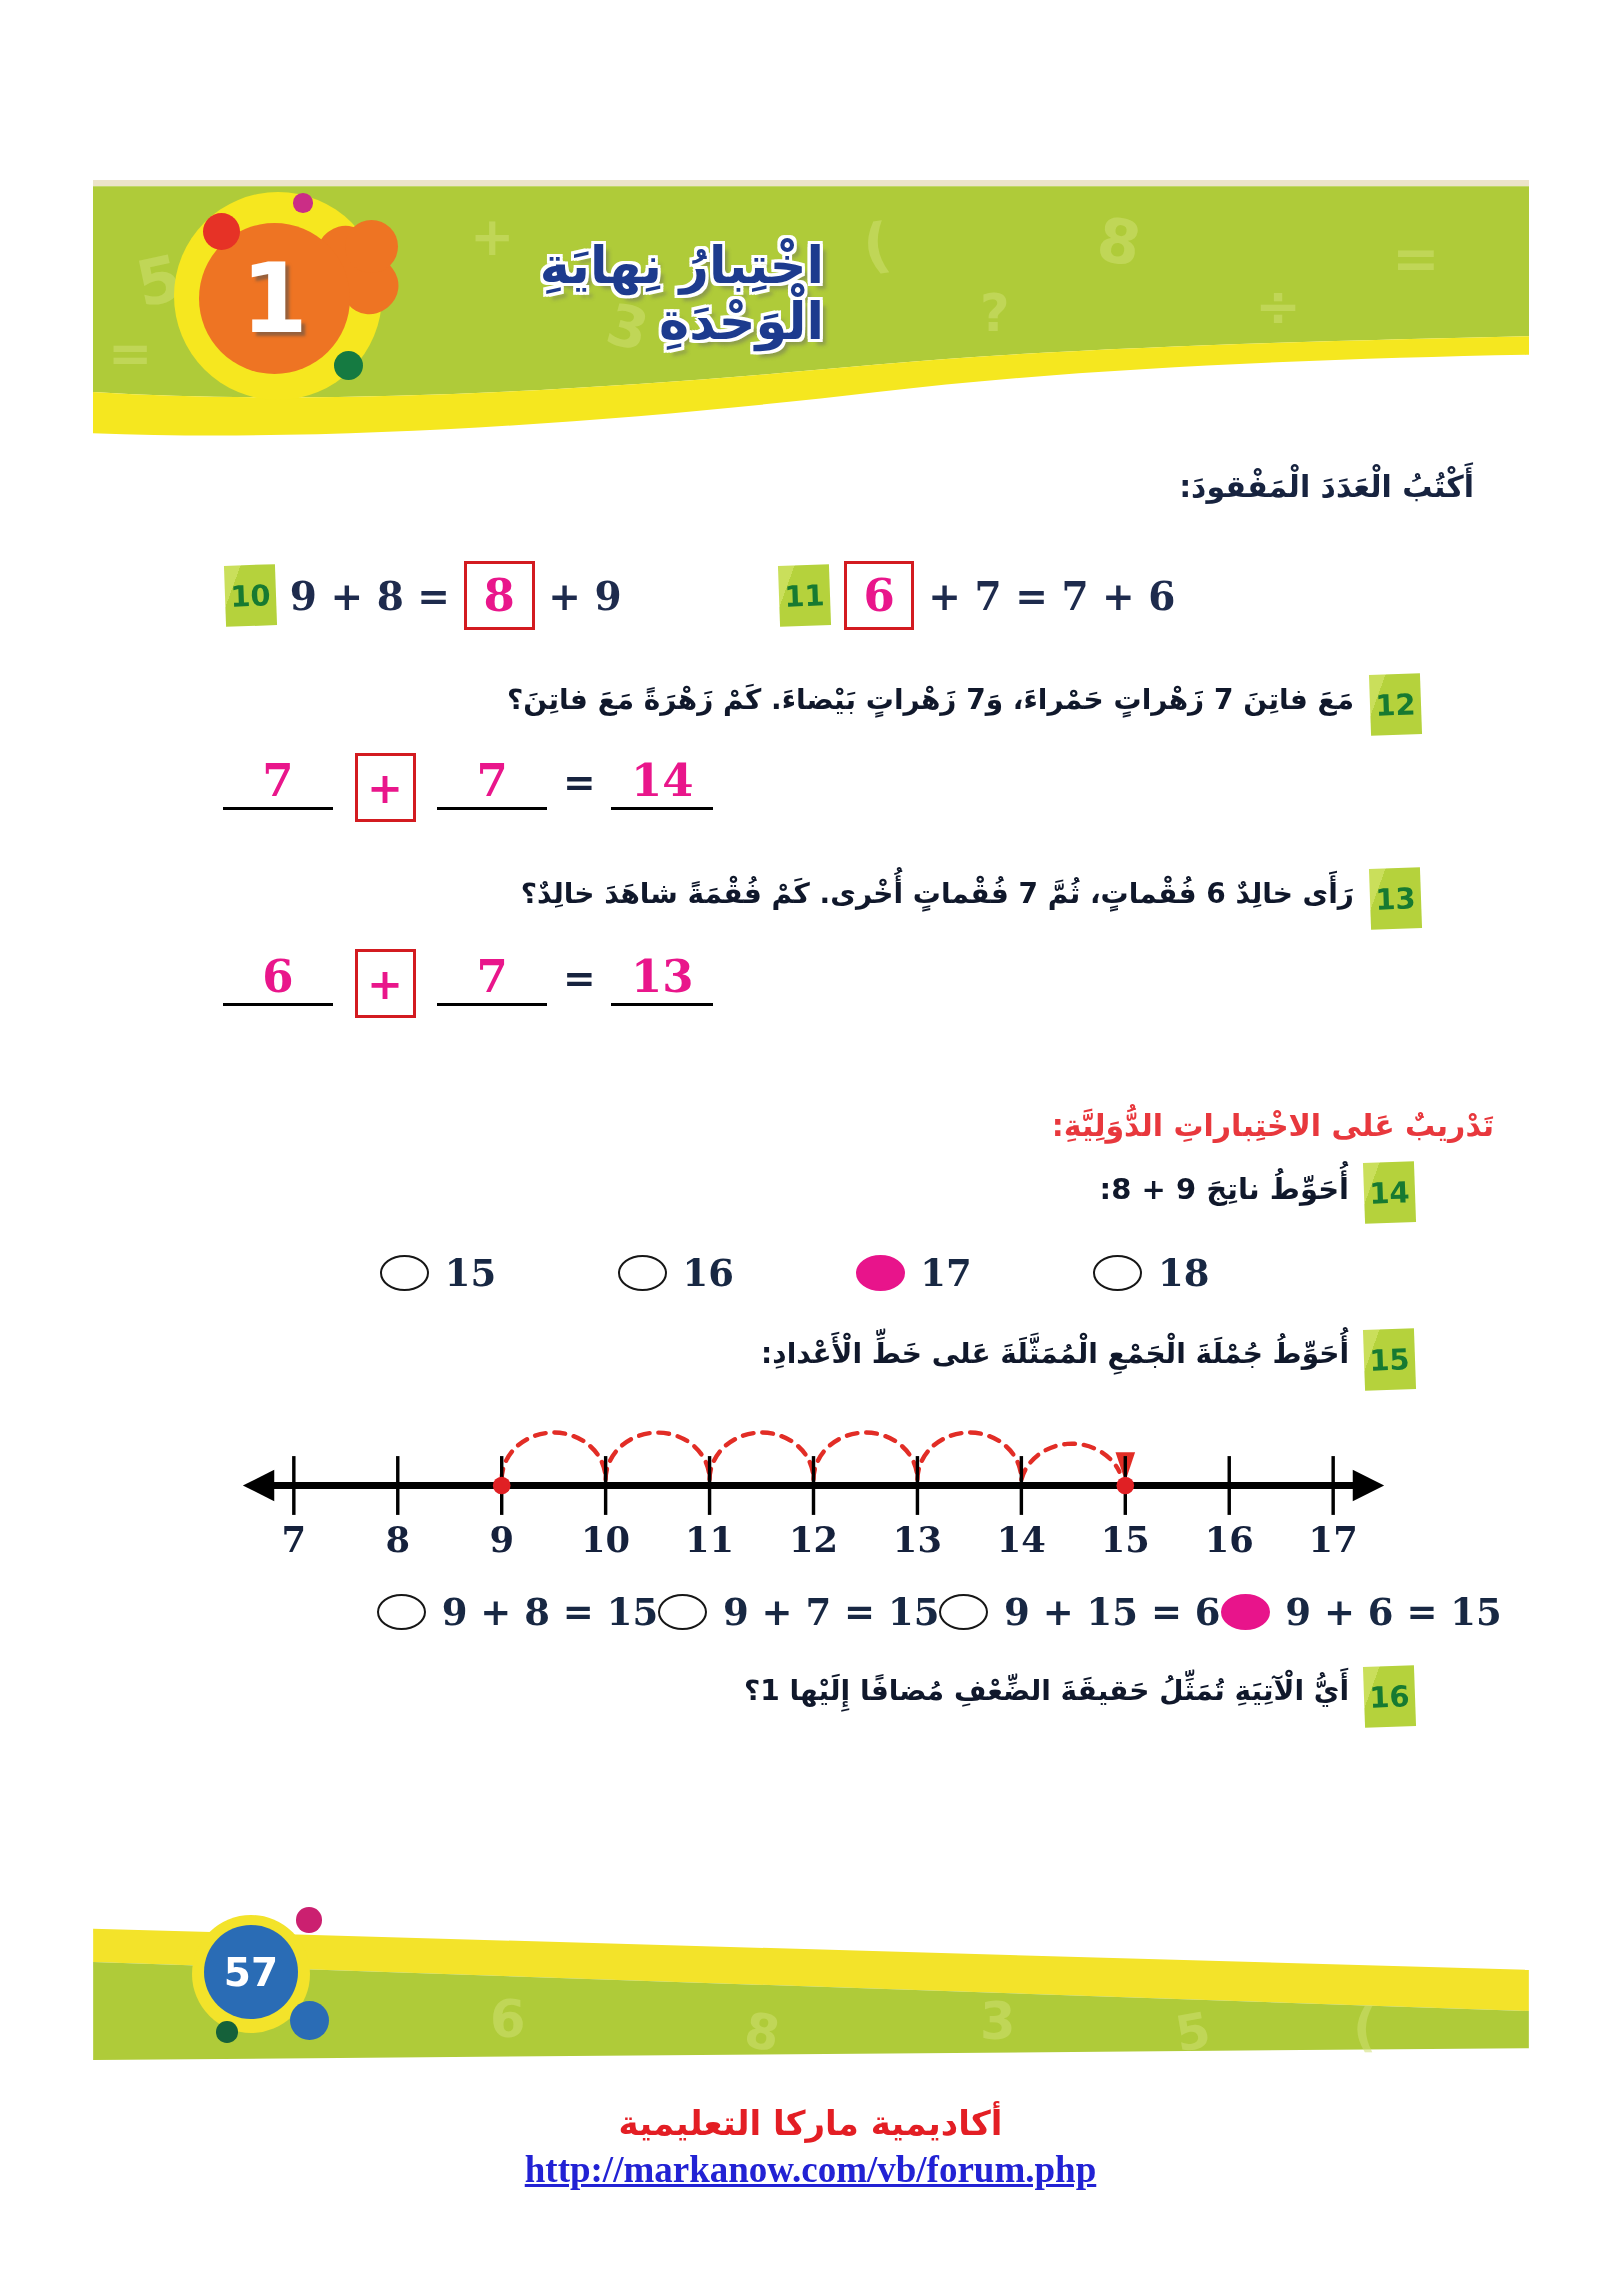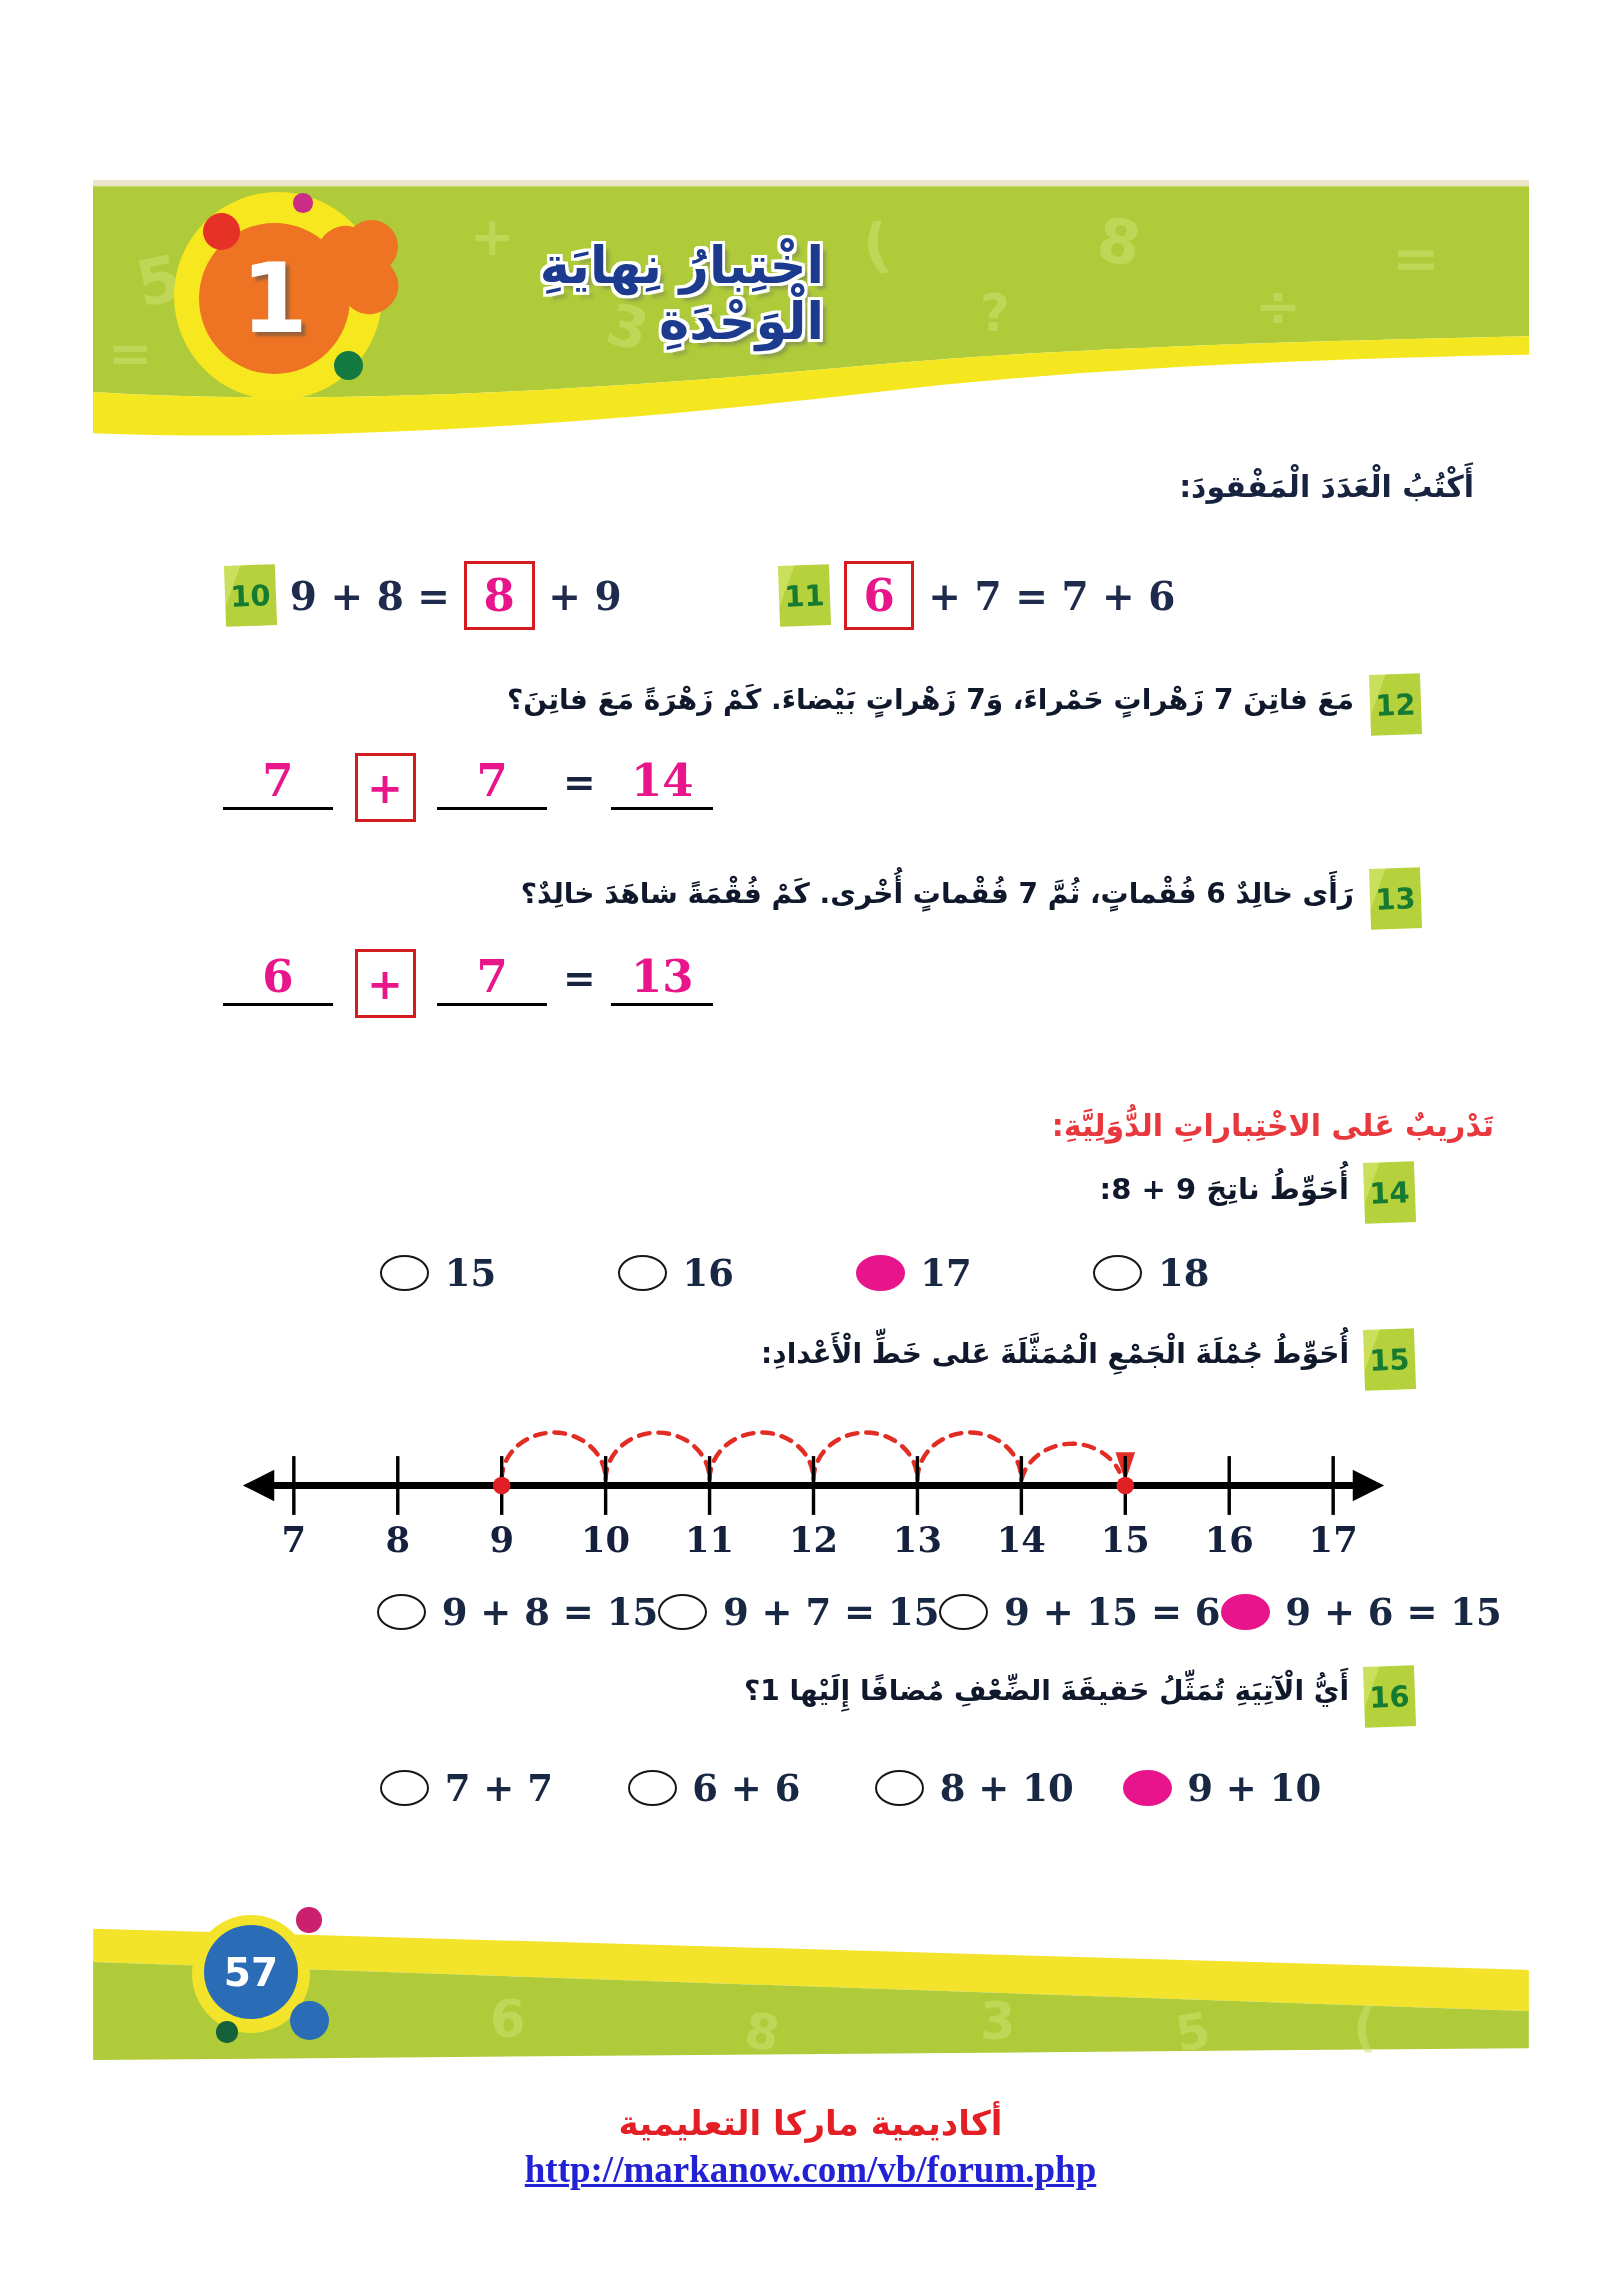--- a/index.html
+++ b/index.html
@@ -243,38 +243,20 @@
       <span class="optlabel">9 + 15 = 6</span>
     </div>
     <div class="option">
       <span class="bubble selected"></span>
       <span class="optlabel">9 + 6 = 15</span>
     </div>
   </div>
 
   <div class="abs badge" style="right:206px;top:1666px;">16</div>
   <div class="abs question rtl" style="right:272px;top:1674px;">أَيُّ الْآتِيَةِ تُمَثِّلُ حَقيقَةَ الضِّعْفِ مُضافًا إِلَيْها 1؟</div>
-  <div class="abs optrow" style="left:380px;top:1766px;width:990px;">
-    <div class="option">
-      <span class="bubble"></span>
-      <span class="optlabel">7 + 7</span>
-    </div>
-    <div class="option">
-      <span class="bubble"></span>
-      <span class="optlabel">6 + 6</span>
-    </div>
-    <div class="option">
-      <span class="bubble"></span>
-      <span class="optlabel">8 + 10</span>
-    </div>
-    <div class="option">
-      <span class="bubble selected"></span>
-      <span class="optlabel">9 + 10</span>
-    </div>
-  </div>
 
   <svg class="abs footer-svg" width="1436" height="147" viewBox="0 0 1465 150">
     <path d="M0,16 L1465,58 L1465,100 L0,50 Z" fill="#f3e32a"></path>
     <path d="M0,50 L1465,100 L1465,138 L0,150 Z" fill="#afcb39"></path>
   </svg>
   <span class="doodle" style="left:490px;top:1990px;font-size:51px;">6</span>
   <span class="doodle" style="left:745px;top:2004px;font-size:49px;transform:rotate(10deg);">8</span>
   <span class="doodle" style="left:980px;top:1992px;font-size:51px;">3</span>
   <span class="doodle" style="left:1176px;top:2004px;font-size:49px;transform:rotate(-10deg);">5</span>
   <span class="doodle" style="left:1353px;top:1998px;font-size:51px;">(</span>

